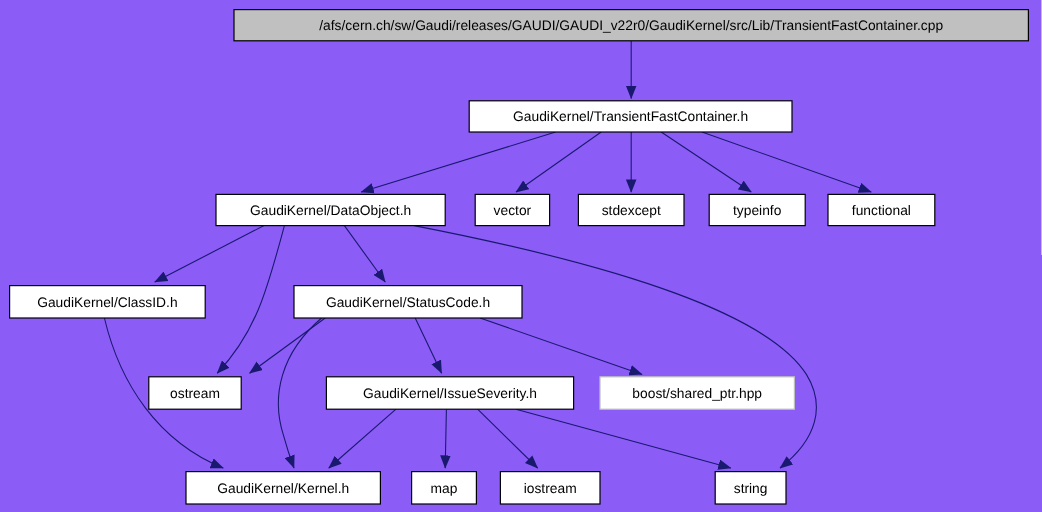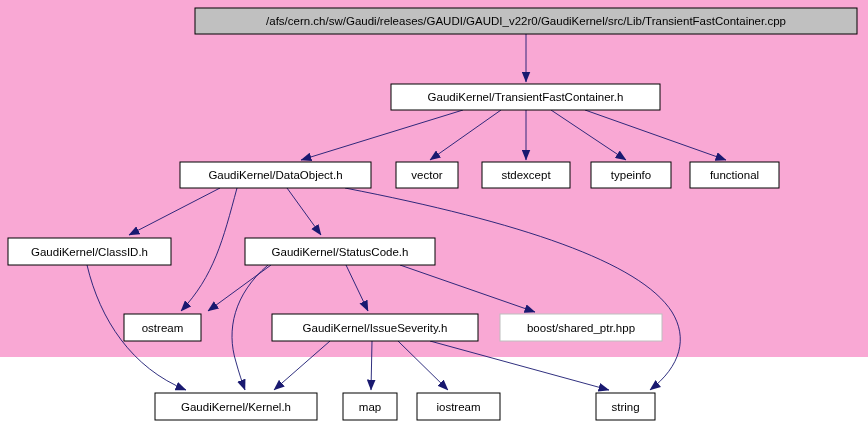--- a/index.html
+++ b/index.html
@@ -7,22 +7,22 @@
     padding: 0;
     background: #ffffff;
     width: 868px;
     height: 427px;
     overflow: hidden;
     font-family: "Liberation Sans", sans-serif;
   }
   .canvas {
     position: relative;
     width: 868px;
-    height: 357px;
-    background: #f9a8d4;
+    height: 427px;
+    background: #8b5cf6;
   }
   svg { display: block; }
   .edge {
     fill: none;
     stroke-width: 0.9px;
   }
   .node-rect {
     stroke-width: 1px;
   }
   .node-label {

